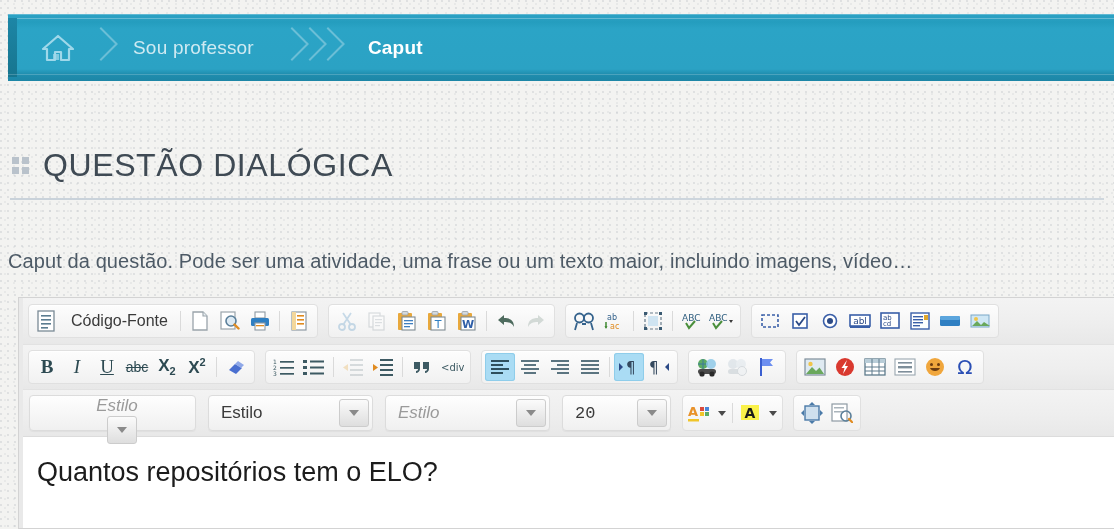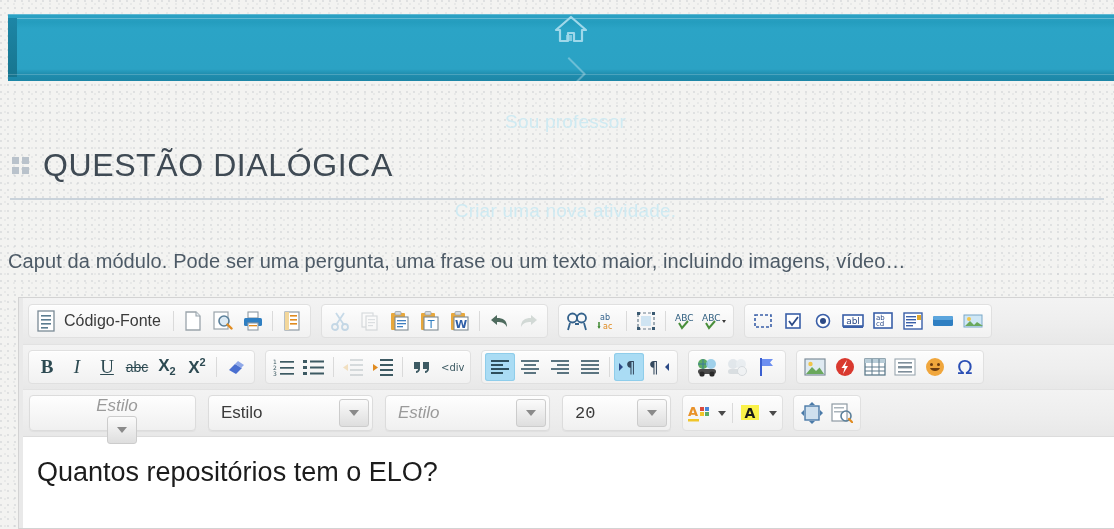--- a/index.html
+++ b/index.html
@@ -33,21 +33,21 @@
   .crumb-bar:after{
     content:"";position:absolute;left:0;right:0;bottom:6px;height:1px;
     background:rgba(255,255,255,.20);
   }
   .crumb-left-cap{
     position:absolute;left:0;top:4px;width:9px;height:59px;
     background:linear-gradient(180deg,#1d86a6,#17758f);
   }
   .crumb-items{
     position:absolute;left:9px;top:0;right:0;height:67px;
-    display:flex;align-items:center;flex-direction:column;
+    display:flex;align-items:center;
   }
   .crumb{
     position:relative;height:67px;display:flex;align-items:center;
     color:#cfeaf2;font-size:19px;letter-spacing:.2px;
     padding:0 26px;white-space:nowrap;
   }
   .crumb.home{padding-left:24px;padding-right:14px;}
   .crumb.current{color:#ffffff;font-weight:bold;padding-left:34px;}
   
   .chev{
@@ -107,21 +107,21 @@
     box-shadow:0 1px 0 rgba(255,255,255,.8) inset;
   }
   .btn{
     width:30px;height:28px;display:flex;align-items:center;justify-content:center;
     border-radius:3px;cursor:pointer;flex:none;
   }
   .btn.on{background:#aadcf4;box-shadow:inset 0 0 0 1px #8fcdea;}
   .btn.off{opacity:.35;}
   .sep{width:1px;height:20px;background:#dadada;margin:0 4px;flex:none;}
   .srcbtn{
-    display:flex;align-items:center;height:28px;padding:0 8px 0 4px;gap:8px;
+    display:flex;align-items:center;height:28px;padding:0 8px 0 4px;gap:15px;
     font-size:16px;color:#3a3a3a;border-radius:3px;cursor:pointer;
   }
   .arrow{
     width:0;height:0;border-left:4px solid transparent;border-right:4px solid transparent;
     border-top:5px solid #4a4a4a;margin-left:3px;
   }
   
   .sel{
     display:flex;align-items:center;justify-content:space-between;
     height:34px;margin:0 6px;background:linear-gradient(180deg,#fefefe,#f0f0f0);
@@ -166,23 +166,20 @@
       <div class="chev">
           <i class="tall"></i>
         </div>
       <div class="crumb">
         <span>Sou professor</span>
       </div>
 
       <div class="chev">
           <i class="tall"></i>
         </div>
-      <div class="crumb">
-        <span>Criar uma nova atividade.</span>
-      </div>
 
       <div class="chev">
           <i class="tall"></i>
         </div>
 
       <div class="chev">
           <i class="tall"></i>
         </div>
       <div class="crumb current">
         <span>Caput</span>
@@ -196,21 +193,21 @@
   <div class="grip">
     <span></span>
       <span></span>
       <span></span>
       <span></span>
   </div>
   <div class="page-title">QUESTÃO DIALÓGICA</div>
 </div>
 <div class="title-rule"></div>
 
-<div class="caption">Caput da módulo. Pode ser uma pergunta, uma frase ou um texto maior, incluindo imagens, vídeo…</div>
+<div class="caption">Caput da questão. Pode ser uma atividade, uma frase ou um texto maior, incluindo imagens, vídeo…</div>
 
 <div class="editor">
   <div class="ed-left-edge"></div>
 
   <div class="tb-row r1">
 
     <div class="grp">
       <div class="srcbtn">
         <svg width="20" height="22" viewBox="0 0 20 22">
           <rect x="2" y="1" width="16" height="20" fill="#fff" stroke="#7a8a96" stroke-width="1.3"></rect>

